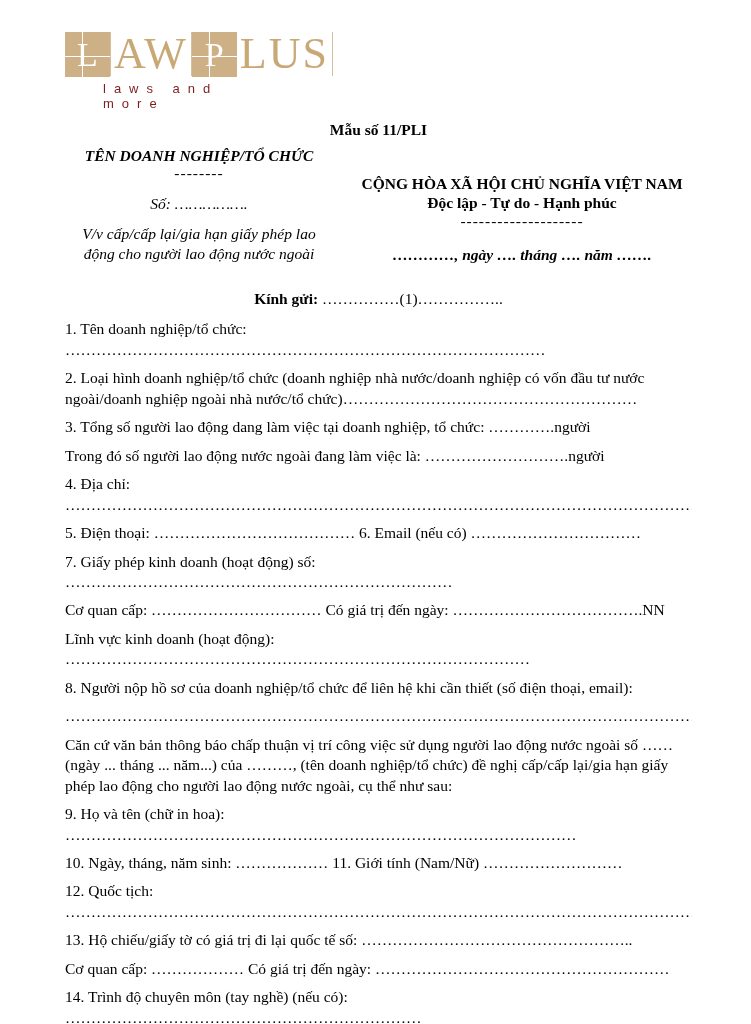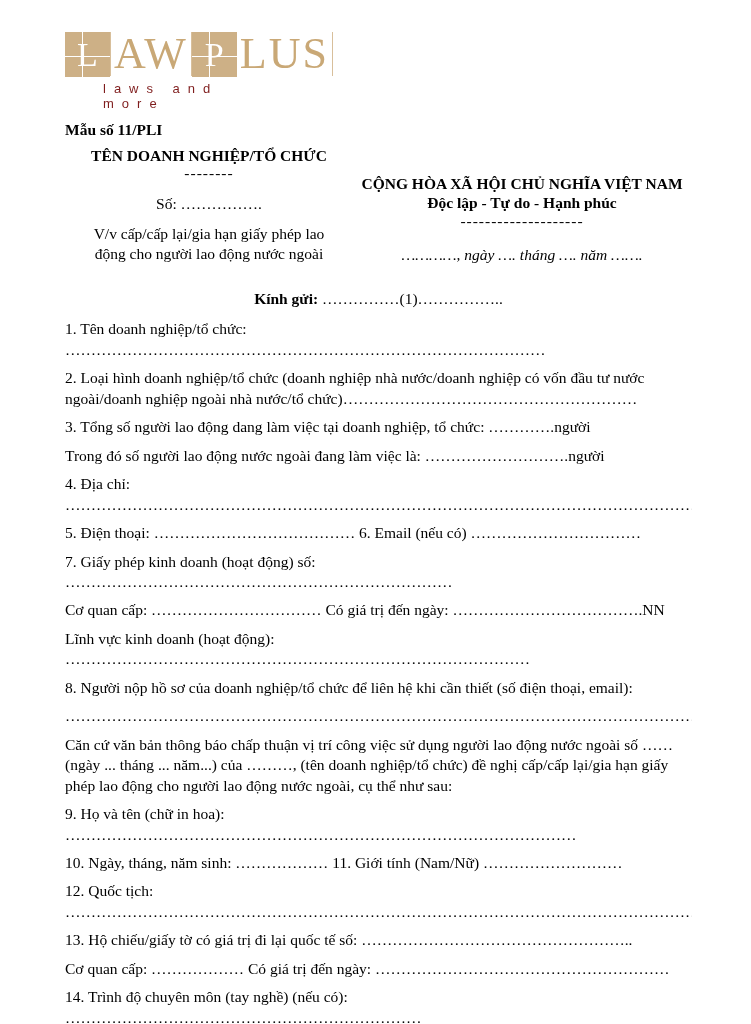--- a/index.html
+++ b/index.html
@@ -45,30 +45,30 @@
   .letters.first { border-left:1px solid #d8bf9b; }
   .tagline {
     margin-top:3px; margin-left:38px;
     color:#7f1d1d;
     font-size:13px;
     letter-spacing:8px;
     font-family:"Liberation Sans",sans-serif;
   }
 
   
-  .form-code { text-align:left; font-weight:bold; margin-top:10px; }
+  .form-code { text-align:center; font-weight:bold; margin-top:10px; }
   .header-row { display:flex; justify-content:space-between; margin-top:7px; }
   .hcol { text-align:center; }
-  .hcol.left  { width:240px; margin-left:24px; }
+  .hcol.left  { width:240px; margin-left:14px;font-style:italic; }
   .hcol.right { width:340px;margin-top:28px; }
   .htitle { font-weight:bold; line-height:1.25; }
   .hdash { line-height:1.05; letter-spacing:1px; }
   .hso { margin-top:13px; }
   .hsub { margin-top:11px; line-height:1.3; }
-  .hdate { font-style:italic; margin-top:17px; }
+  .hdate { font-style:italic; margin-top:17px;font-weight:bold; }
 
   
   .body { margin-top:25px; }
   .body p { margin:0 0 8px 0; line-height:1.32; overflow:hidden; }
   .salutation { text-align:center; margin-bottom:10px !important; }
   .salutation b { font-weight:bold; }
   .para { margin-top:4px !important; }
 </style>
 </head>
 <body>

